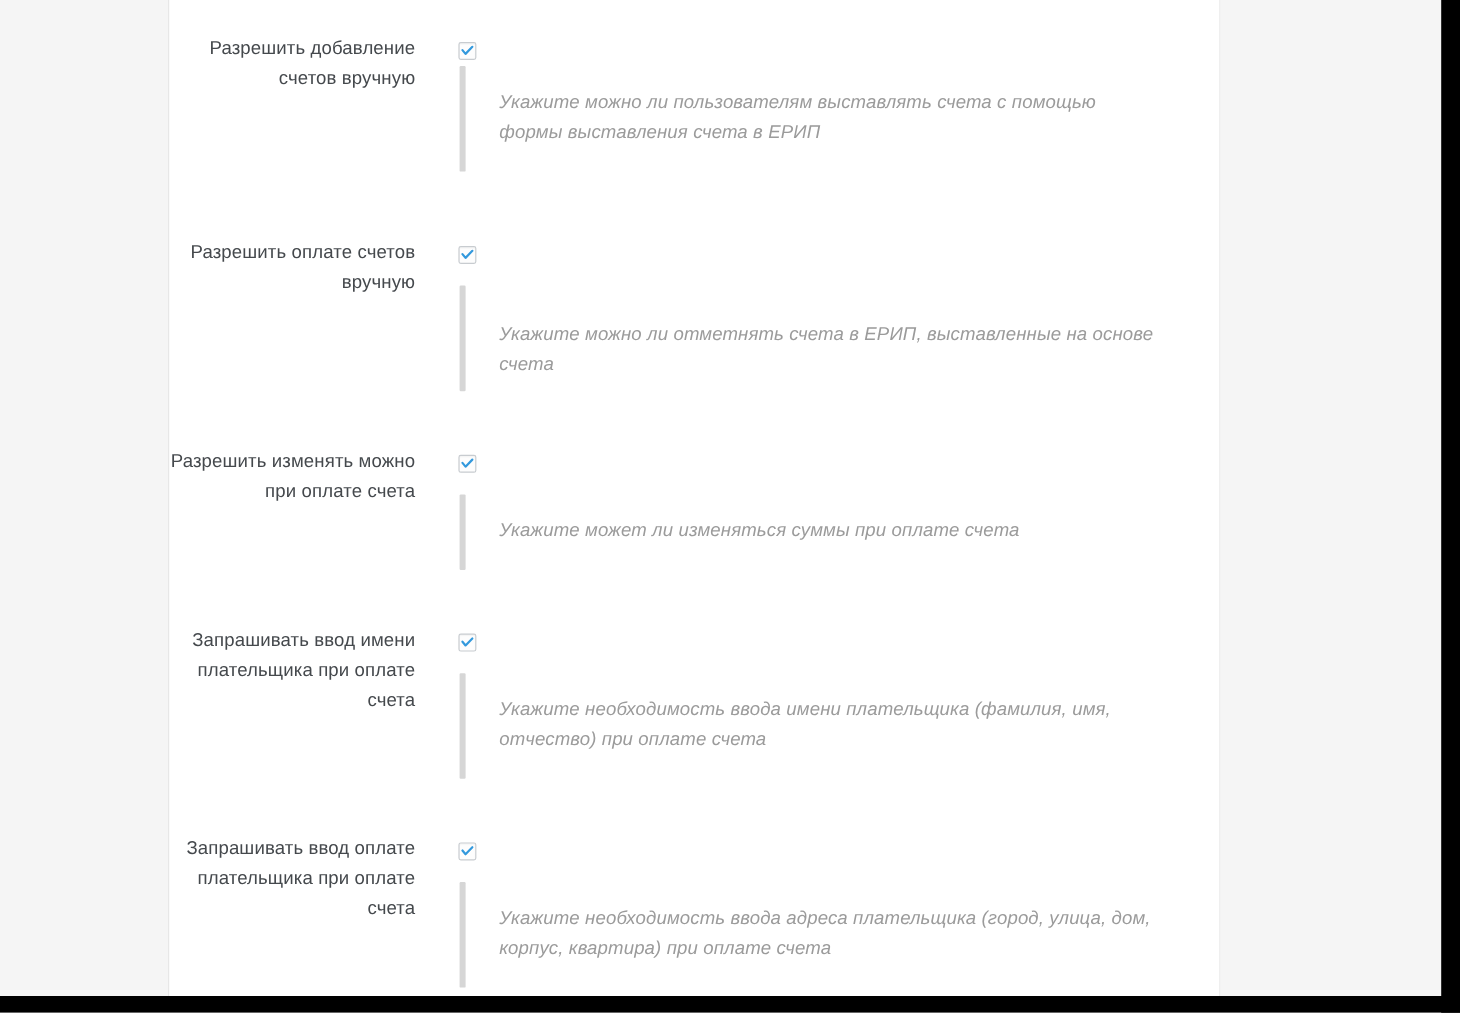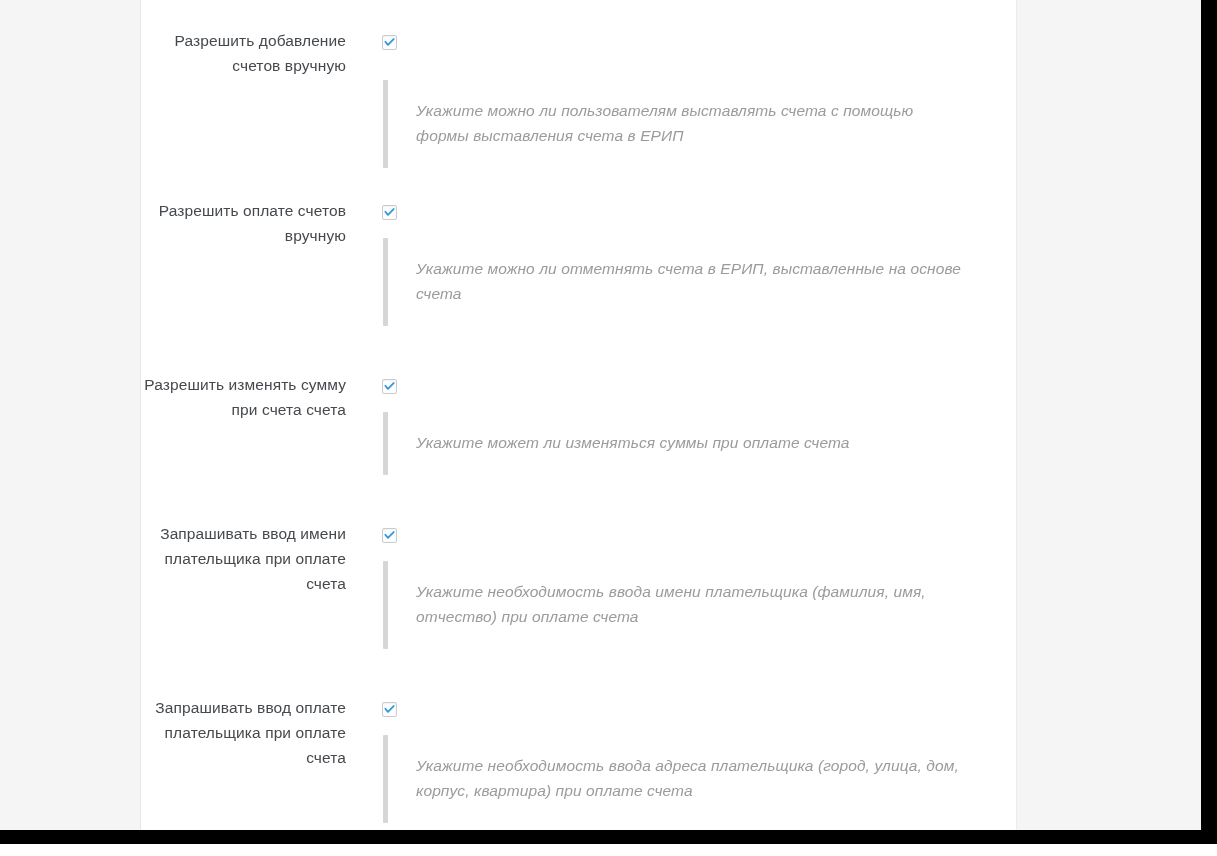--- a/index.html
+++ b/index.html
@@ -162,49 +162,49 @@
         <div class="field-label" style="top:28px; width:205px; left:0px;">Разрешить добавление счетов вручную</div>
 
         <div class="checkbox-cell" style="top:35px;">
           <span class="checkbox">
             <svg viewBox="0 0 12 12">
               <path d="M1.5 5.2 L4.3 8.6 L10.5 2.2" stroke="#3399dd" stroke-width="2" fill="none" stroke-linecap="round" stroke-linejoin="round"></path>
             </svg>
           </span>
         </div>
 
-        <div class="desc-block" style="top:80px; height:88px;justify-content:flex-end;">
+        <div class="desc-block" style="top:55px; height:88px;justify-content:flex-end;">
           <div class="accent-bar" style="height:88px;"></div>
           <div class="desc-text" style="padding-top:18px;">Укажите можно ли пользователям выставлять счета с помощью формы выставления счета в ЕРИП</div>
         </div>
       </div>
     </div>
 
     <div class="form-row">
       <div class="row-inner" style="height:174px;">
         <div class="field-label" style="top:28px; width:205px; left:0px;">Разрешить оплате счетов вручную</div>
 
         <div class="checkbox-cell" style="top:35px;">
           <span class="checkbox">
             <svg viewBox="0 0 12 12">
               <path d="M1.5 5.2 L4.3 8.6 L10.5 2.2" stroke="#3399dd" stroke-width="2" fill="none" stroke-linecap="round" stroke-linejoin="round"></path>
             </svg>
           </span>
         </div>
 
-        <div class="desc-block" style="top:68px; height:88px;">
+        <div class="desc-block" style="top:68px; height:88px;align-items:center;">
           <div class="accent-bar" style="height:88px;"></div>
           <div class="desc-text" style="padding-top:18px;">Укажите можно ли отметнять счета в ЕРИП, выставленные на основе счета</div>
         </div>
       </div>
     </div>
 
     <div class="form-row">
       <div class="row-inner" style="height:149px;">
-        <div class="field-label" style="top:28px; width:205px; left:0px;">Разрешить изменять сумму при счета счета</div>
+        <div class="field-label" style="top:28px; width:205px; left:0px;">Разрешить изменять можно при оплате счета</div>
 
         <div class="checkbox-cell" style="top:35px;">
           <span class="checkbox">
             <svg viewBox="0 0 12 12">
               <path d="M1.5 5.2 L4.3 8.6 L10.5 2.2" stroke="#3399dd" stroke-width="2" fill="none" stroke-linecap="round" stroke-linejoin="round"></path>
             </svg>
           </span>
         </div>
 
         <div class="desc-block" style="top:68px; height:63px;">

